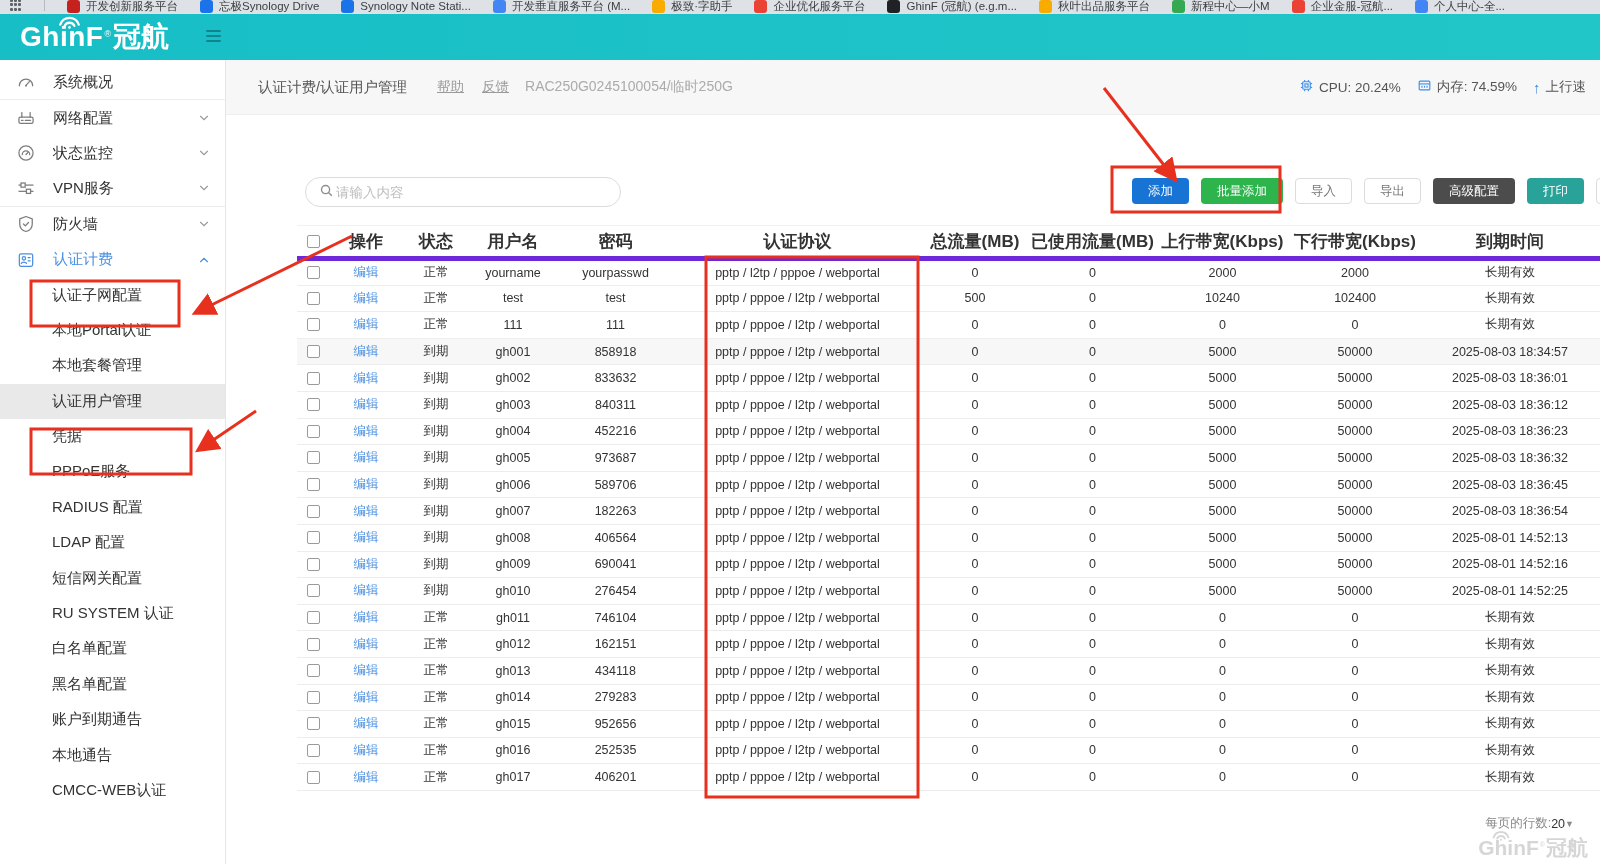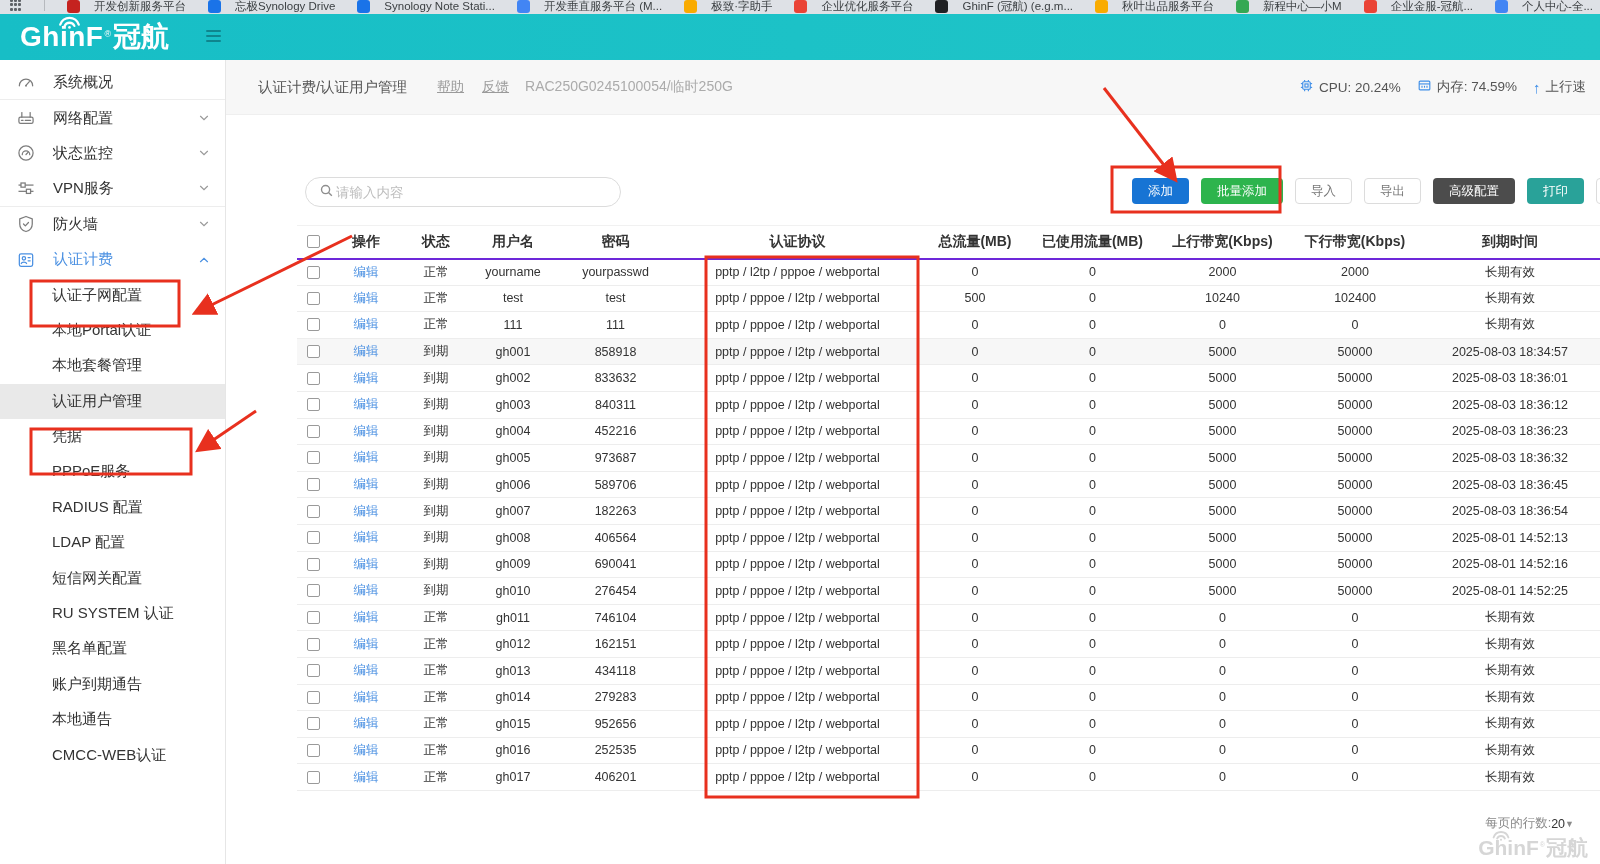--- a/index.html
+++ b/index.html
@@ -6,21 +6,21 @@
   html,body { margin:0; padding:0; }
   body { font-family: "Liberation Sans", "DejaVu Sans", sans-serif; }
   .screen { position:relative; width:1600px; height:864px; background:#fff; overflow:hidden; }
 
   
   .bookmarks { position:absolute; top:0; left:0; right:0; height:14px; background:#dee1e6; overflow:hidden; display:flex; align-items:flex-start; padding-left:10px; }
   .bm-inner { display:flex; align-items:center; gap:22px; height:26px; margin-top:-12px; white-space:nowrap; }
   .bm-apps { width:12px; height:12px; display:grid; grid-template-columns:repeat(3,3px); grid-gap:1px; margin-top:8px; }
   .bm-apps i { background:#5f6368; width:3px; height:3px; border-radius:1px; }
   .bm-sep { width:1px; height:14px; background:#b6b9be; margin-top:6px; }
-  .bm-item { display:flex; align-items:center; gap:14px; font-size:11.5px; color:#3c4043; margin-top:10px; }
+  .bm-item { display:flex; align-items:center; gap:6px; font-size:11.5px; color:#3c4043; margin-top:10px; }
   .bm-fav { width:13px; height:13px; border-radius:3px; flex:0 0 auto; }
 
   
   .app-header { position:absolute; top:14px; left:0; right:0; height:46px; background:linear-gradient(90deg,#17bec6,#21c6c8); }
   .logo { position:absolute; left:20px; top:3px; color:#fff; display:flex; align-items:flex-end; }
   .logo-latin { font-size:28px; font-weight:700; letter-spacing:.5px; line-height:40px; }
   .logo-reg { font-size:9px; margin:0 2px 18px 1px; }
   .logo-cn { font-size:28px; font-weight:700; line-height:40px; }
   .logo-wifi { position:absolute; left:36px; top:-3px; }
   .hamburger { position:absolute; left:206px; top:16px; width:15px; cursor:pointer; }
@@ -56,21 +56,21 @@
 
   .btn-row { position:absolute; left:906px; top:63px; right:0; display:flex; gap:12px; overflow:hidden; }
   .btn { height:26px; padding:0 15px; border-radius:4px; font-size:12.5px; display:flex; align-items:center; justify-content:center; border:1px solid transparent; cursor:pointer; white-space:nowrap; flex:0 0 auto; }
   .btn.primary { background:#1774d4; color:#fff; }
   .btn.success { background:#2db44d; color:#fff; }
   .btn.plain   { background:#fff; color:#777; border-color:#dcdcdc; }
   .btn.dark    { background:#4c4c4c; color:#fff; }
   .btn.teal    { background:#29a299; color:#fff; }
 
   table.users { position:absolute; left:71px; top:110px; width:1303px; border-collapse:collapse; table-layout:fixed; }
-  table.users th { height:33px; font-size:14px; font-weight:700; color:#333; border-bottom:2px solid #6d28d9; border-top:1px solid #f1f1f1; text-align:center; padding:0; }
+  table.users th { height:33px; font-size:17px; font-weight:700; color:#333; border-bottom:5px solid #6d28d9; border-top:1px solid #f1f1f1; text-align:center; padding:0; }
   table.users td { height:26.6px; font-size:12.5px; color:#333; text-align:center; padding:0; border-bottom:1px solid #ededed; white-space:nowrap; overflow:hidden; }
   tr.hl td { background:#f7f7f7; }
   .cbx { width:13px; height:13px; border:1px solid #9a9a9a; border-radius:2px; margin:0 auto; background:#fff; cursor:pointer; }
   .edit-link { color:#4a90e2; cursor:pointer; text-decoration:none; }
 
   .pager { position:absolute; top:700px; right:26px; display:flex; align-items:center; font-size:12.5px; color:#8a8a8a; }
   .pager .pv { color:#333; }
   .pager .caret { font-size:9px; color:#8a8a8a; cursor:pointer; }
 
   .watermark { position:absolute; right:12px; bottom:4px; color:#d6d6d6; display:flex; align-items:flex-end; }
@@ -285,20 +285,23 @@
           <span>RADIUS 配置</span>
         </div>
         <div class="sub-item">
           <span>LDAP 配置</span>
         </div>
         <div class="sub-item">
           <span>短信网关配置</span>
         </div>
         <div class="sub-item">
           <span>RU SYSTEM 认证</span>
+        </div>
+        <div class="sub-item">
+          <span>白名单配置</span>
         </div>
         <div class="sub-item">
           <span>黑名单配置</span>
         </div>
         <div class="sub-item">
           <span>账户到期通告</span>
         </div>
         <div class="sub-item">
           <span>本地通告</span>
         </div>

